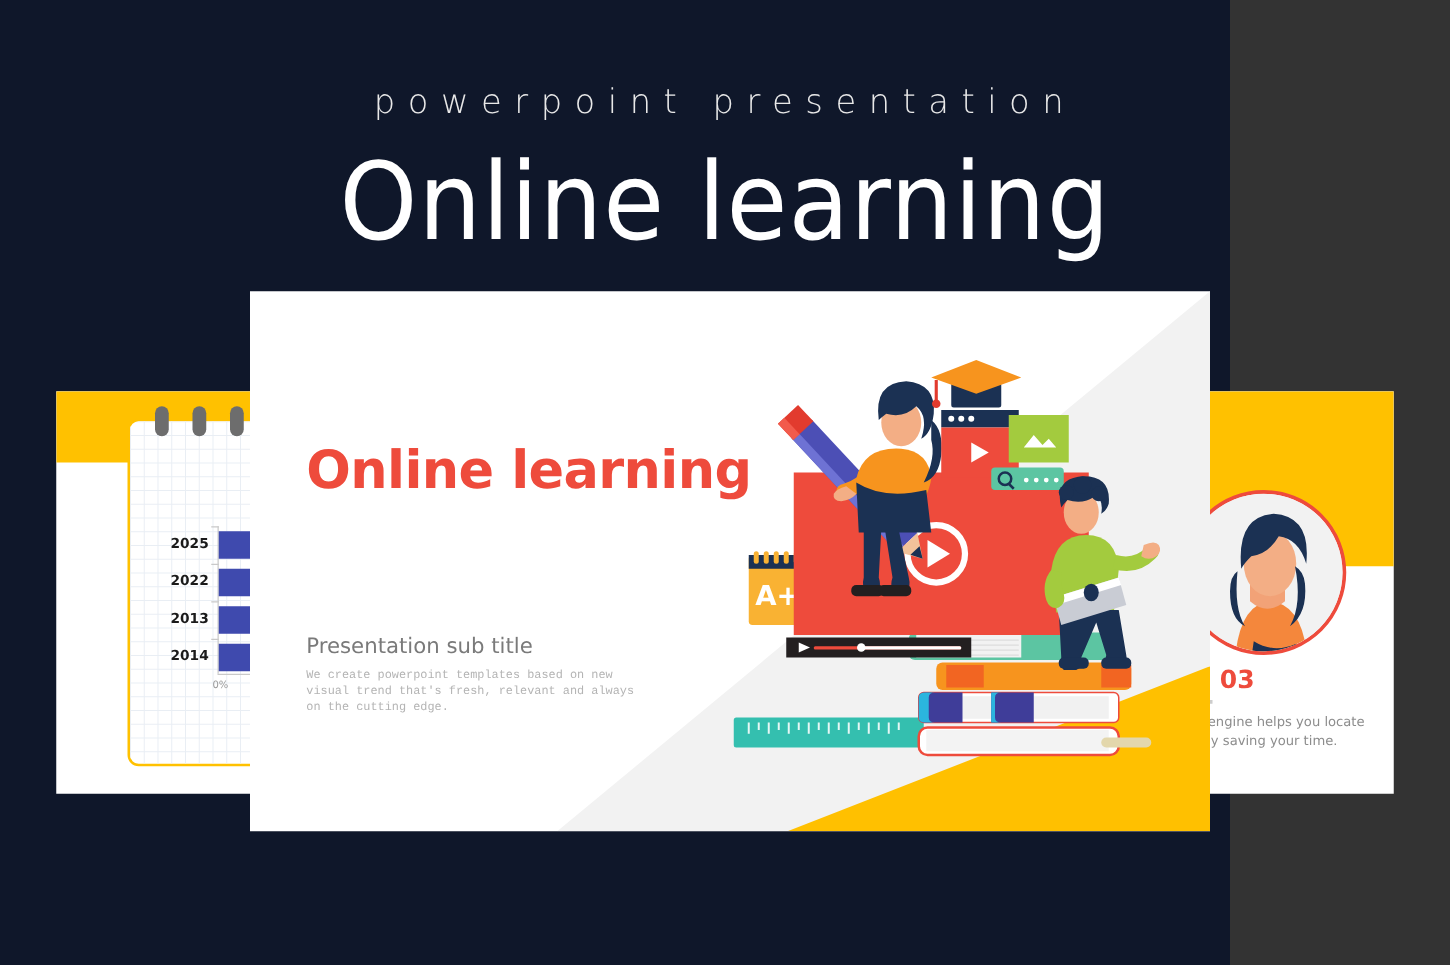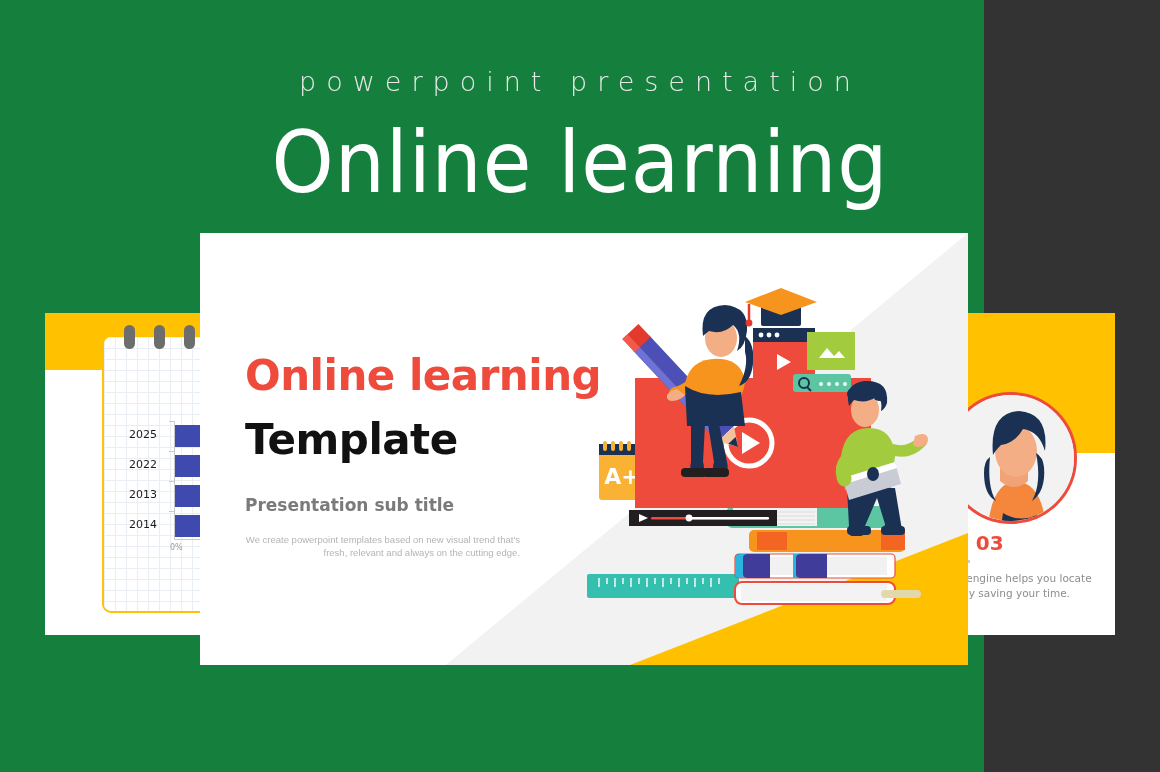--- a/index.html
+++ b/index.html
@@ -2,21 +2,21 @@
 <html><head>
 <meta charset="utf-8">
 <style>
   * { margin:0; padding:0; box-sizing:border-box; }
   html,body {
     width:1160px; height:772px;
     background:#333333;
     font-family:"Liberation Sans", sans-serif;
     overflow:hidden;
   }
-  #stage { position:relative; width:984px; height:772px; background:#15803d; }
+  #stage { position:relative; width:984px; height:772px; background:#0f172a; }
 
   
   .hdr-kicker{
     position:absolute; left:0; top:66px; width:1160px;
     text-align:center; color:#e8e8e8;
     font-size:27px; font-weight:300; letter-spacing:10px;
     font-family:"DejaVu Sans", sans-serif;
   }
   .hdr-title{
     position:absolute; left:0; top:112px; width:1160px;
@@ -54,22 +54,22 @@
     background:#6d6d6d; border-radius:6px;
   }
 
   
   .chart{ position:absolute; left:74px; top:108px; width:250px; height:138px; }
   .chart-axis{ position:absolute; left:55px; top:0; width:1px; height:118px; background:#c9c9c9; }
   .tick{ position:absolute; left:50px; width:6px; height:1px; background:#c9c9c9; }
   .chart-base{ position:absolute; left:55px; top:118px; width:195px; height:1px; background:#c9c9c9; }
   .bar-row{ position:absolute; left:0; width:250px; height:22px; }
   .bar-label{
-    position:absolute; left:0; top:3px; width:48px; text-align:center;
-    font-size:11px; font-weight:400; color:#1a1a1a;
+    position:absolute; left:0; top:3px; width:48px; text-align:right;
+    font-size:11px; font-weight:700; color:#1a1a1a;
     font-family:"DejaVu Sans", sans-serif;
   }
   .bar{
     position:absolute; left:56px; top:0; height:22px;
     background:#3F4AAE;
   }
   .bar-value{
     position:absolute; top:4px; color:#ffffff; font-size:11px; font-weight:700;
     font-family:"DejaVu Sans", sans-serif;
   }
@@ -115,29 +115,28 @@
     position:absolute; left:45px; top:118px; color:#EE4B3C;
     font-size:42px; font-weight:700; letter-spacing:-.5px;
     font-family:"DejaVu Sans", sans-serif;
   }
   .s-sub{
     position:absolute; left:45px; top:182px; color:#111111;
     font-size:42px; font-weight:700; letter-spacing:-.5px;
     font-family:"DejaVu Sans", sans-serif;
   }
   .s-subtitle{
-    position:absolute; left:45px; top:262px; color:#7a7a7a;
-    font-size:17px; font-weight:700;
+    position:absolute; left:45px; top:274px; color:#7a7a7a;
+    font-size:17px; font-weight:400;
     font-family:"DejaVu Sans", sans-serif;
   }
   .s-body{
     position:absolute; left:45px; top:300px; width:275px; color:#b4b4b4;
     font-size:9.5px; line-height:13px;
-    font-family:Liberation Sans, sans-serif;
-    text-align:right;
+    font-family:Liberation Mono, monospace;
   }
 
   #illo{ position:absolute; left:385px; top:45px; width:360px; height:350px; }
 </style>
 </head>
 <body>
 
 <div id="stage">
 
   <div class="hdr-kicker">powerpoint presentation</div>
@@ -214,21 +213,20 @@
     <div class="value-title">Value 03</div>
     <div class="value-rule"></div>
     <div class="value-body">user-friendly and functional engine helps you locate the templates, effectively saving your time.</div>
   </div>
 
   <div id="slide">
     <div id="slide-diag"></div>
     <div id="slide-yellow2"></div>
 
     <div class="s-title">Online learning</div>
-    <div class="s-sub">Template</div>
     <div class="s-subtitle">Presentation sub title</div>
     <div class="s-body">We create powerpoint templates based on new visual trend that's fresh, relevant and always on the cutting edge.</div>
 
     <svg id="illo" viewBox="0 0 360 350">
 
       <g>
         <rect x="2" y="296" width="152" height="24" rx="2" fill="#34BFAF"></rect>
         <g stroke="#E6F7F4" stroke-width="1.6">
           <line x1="14" y1="300" x2="14" y2="309"></line>
             <line x1="22" y1="300" x2="22" y2="306"></line>

